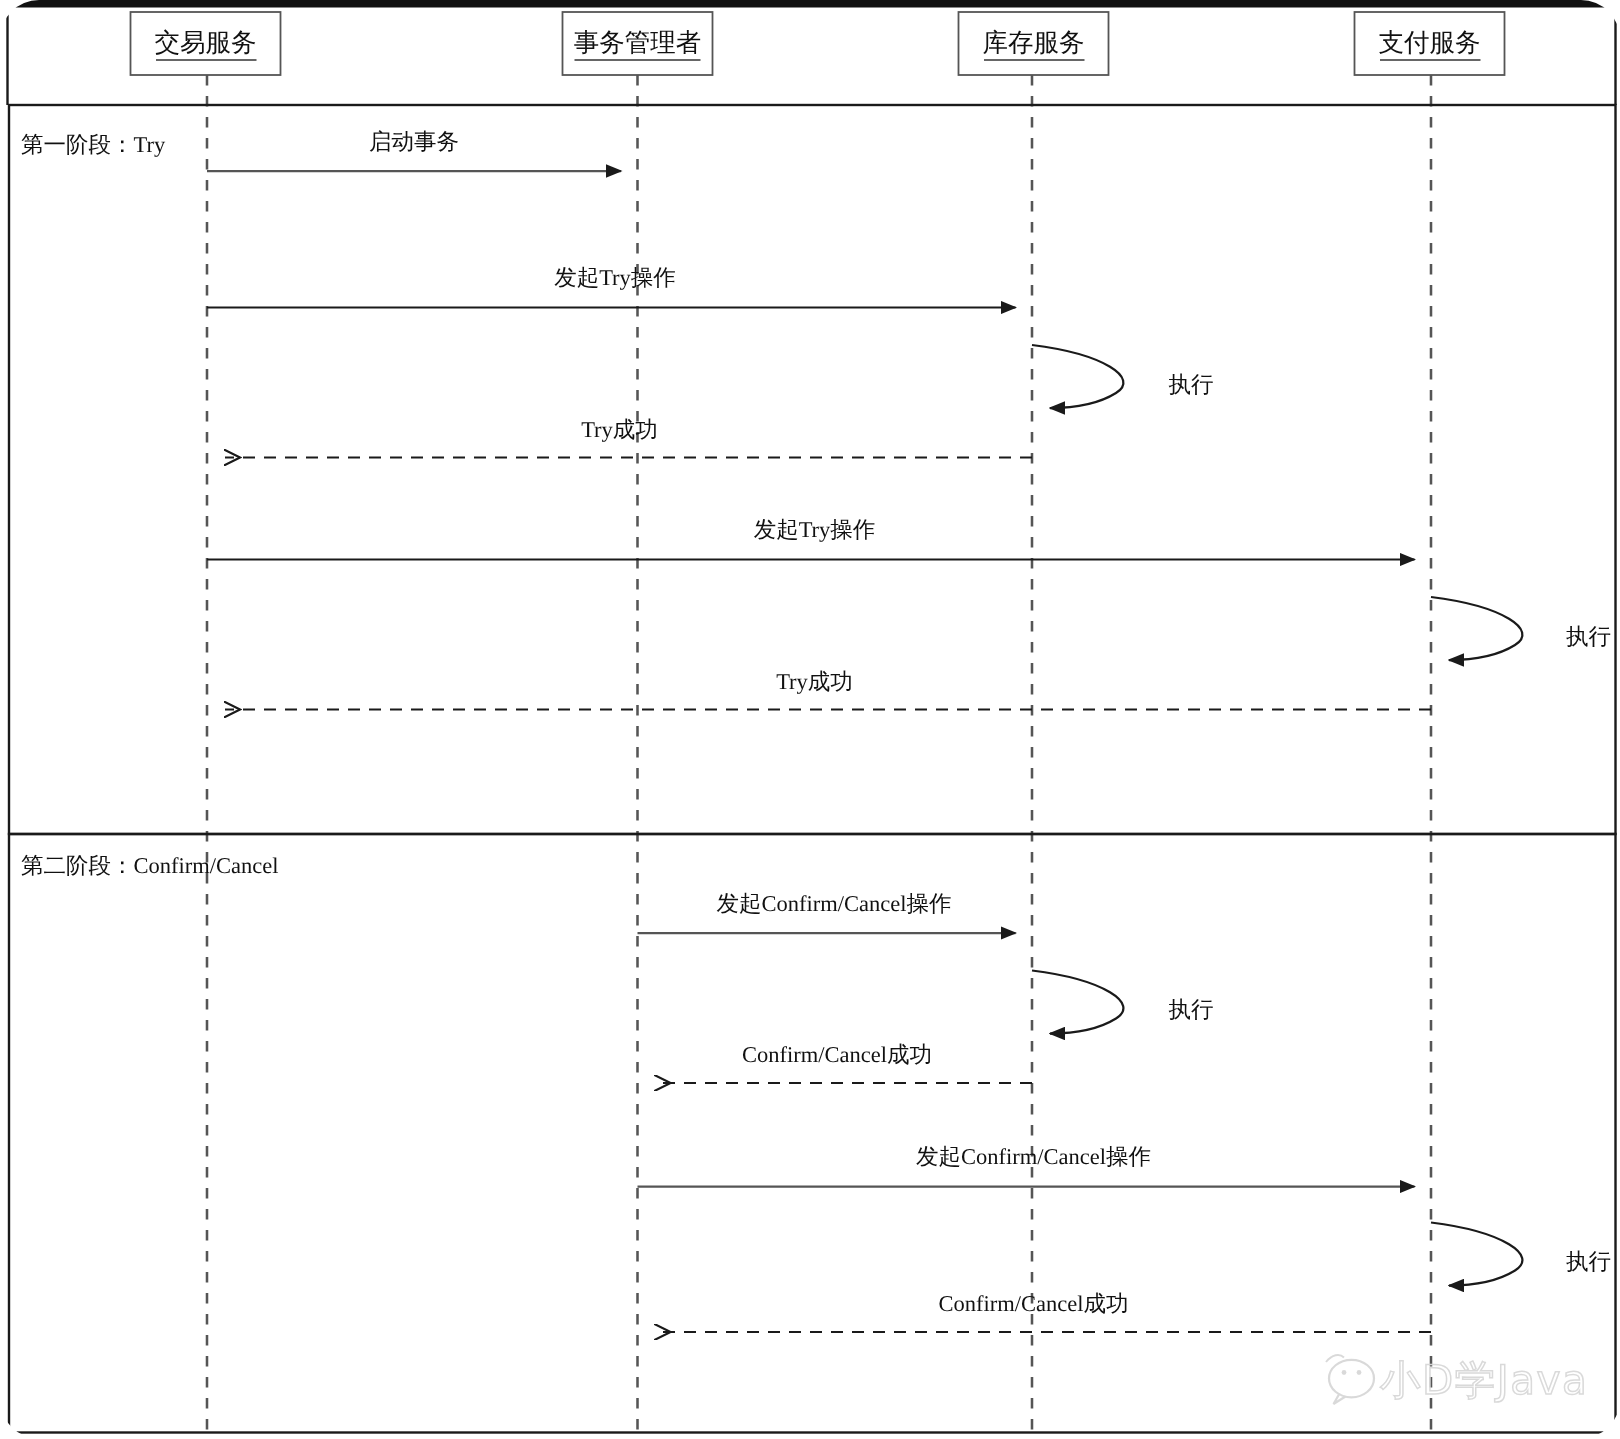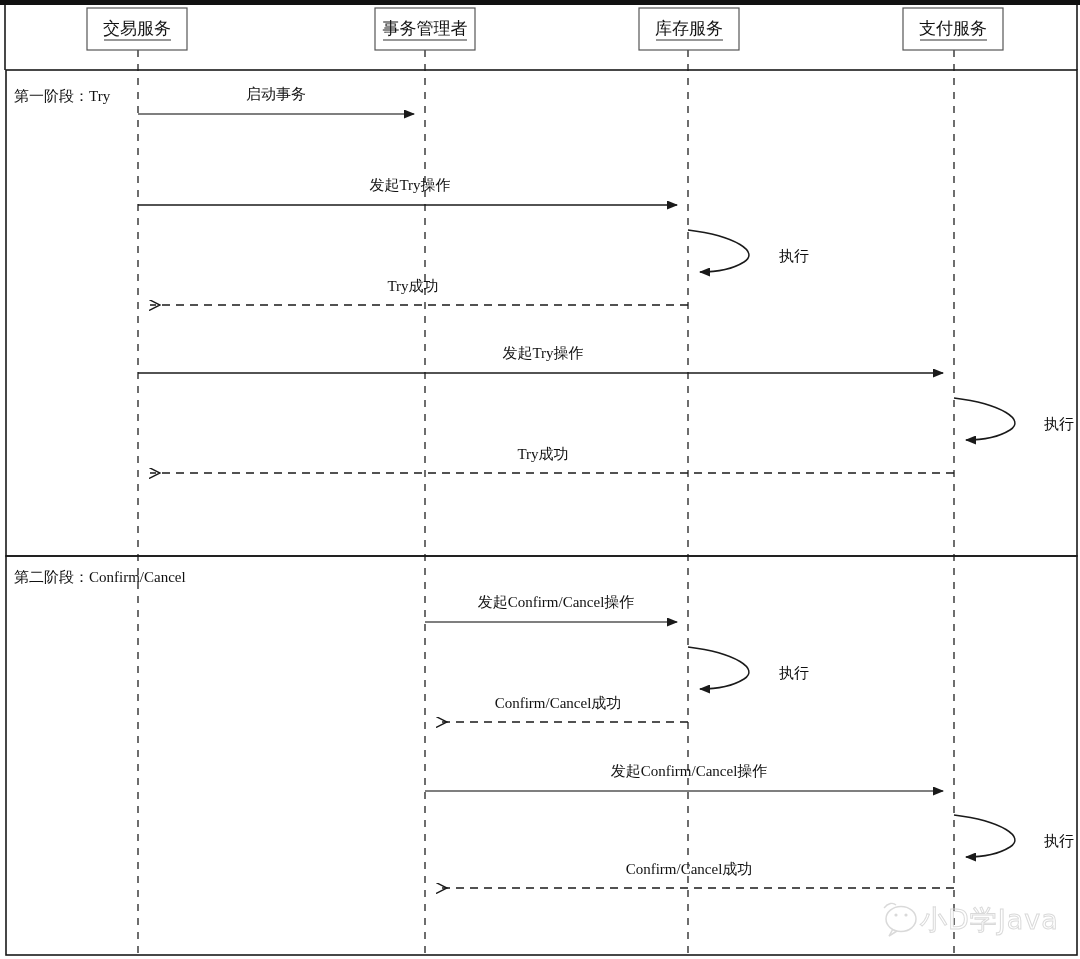--- a/index.html
+++ b/index.html
@@ -9,20 +9,21 @@
   }
   body {
     font-family: "Liberation Serif", "DejaVu Serif", serif;
   }
   #diagram-root {
     position: relative;
     width: 1080px;
     height: 959px;
     background: #ffffff;
     overflow: hidden;
+    border-radius: 26px;
   }
   svg.diagram-canvas {
     position: absolute;
     left: 0;
     top: 0;
     width: 1080px;
     height: 959px;
     display: block;
   }
   .participant-label {

